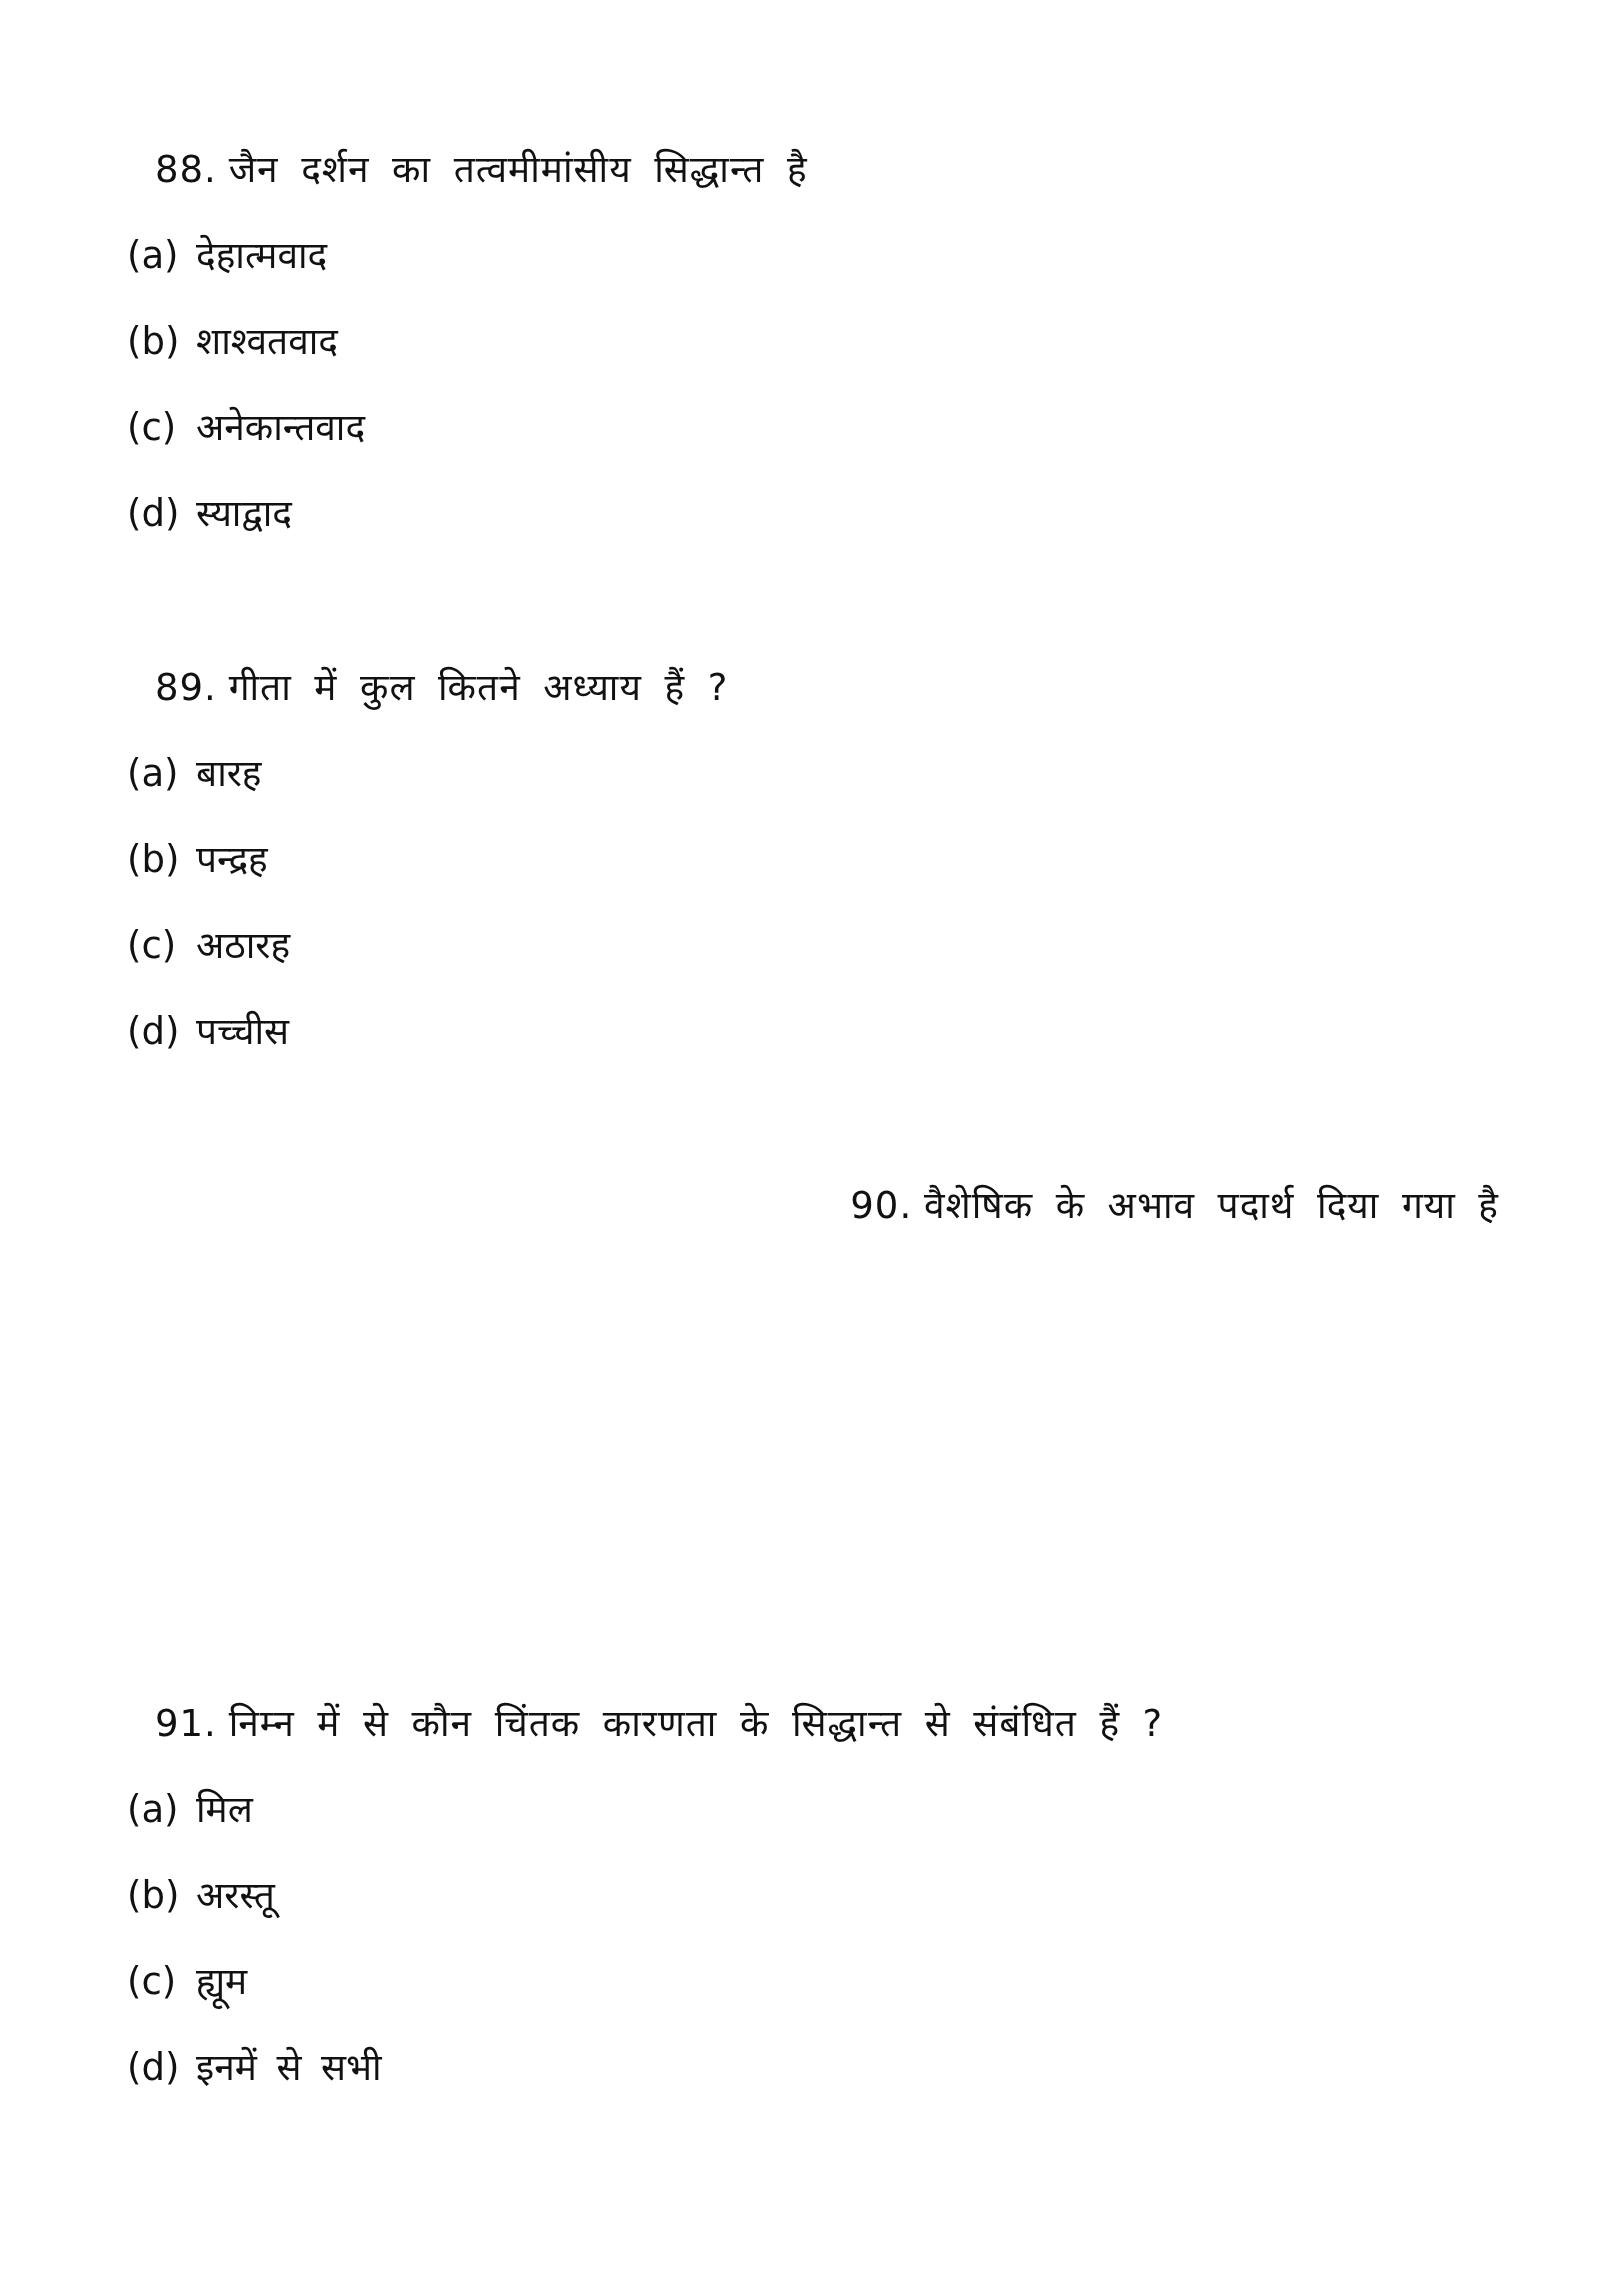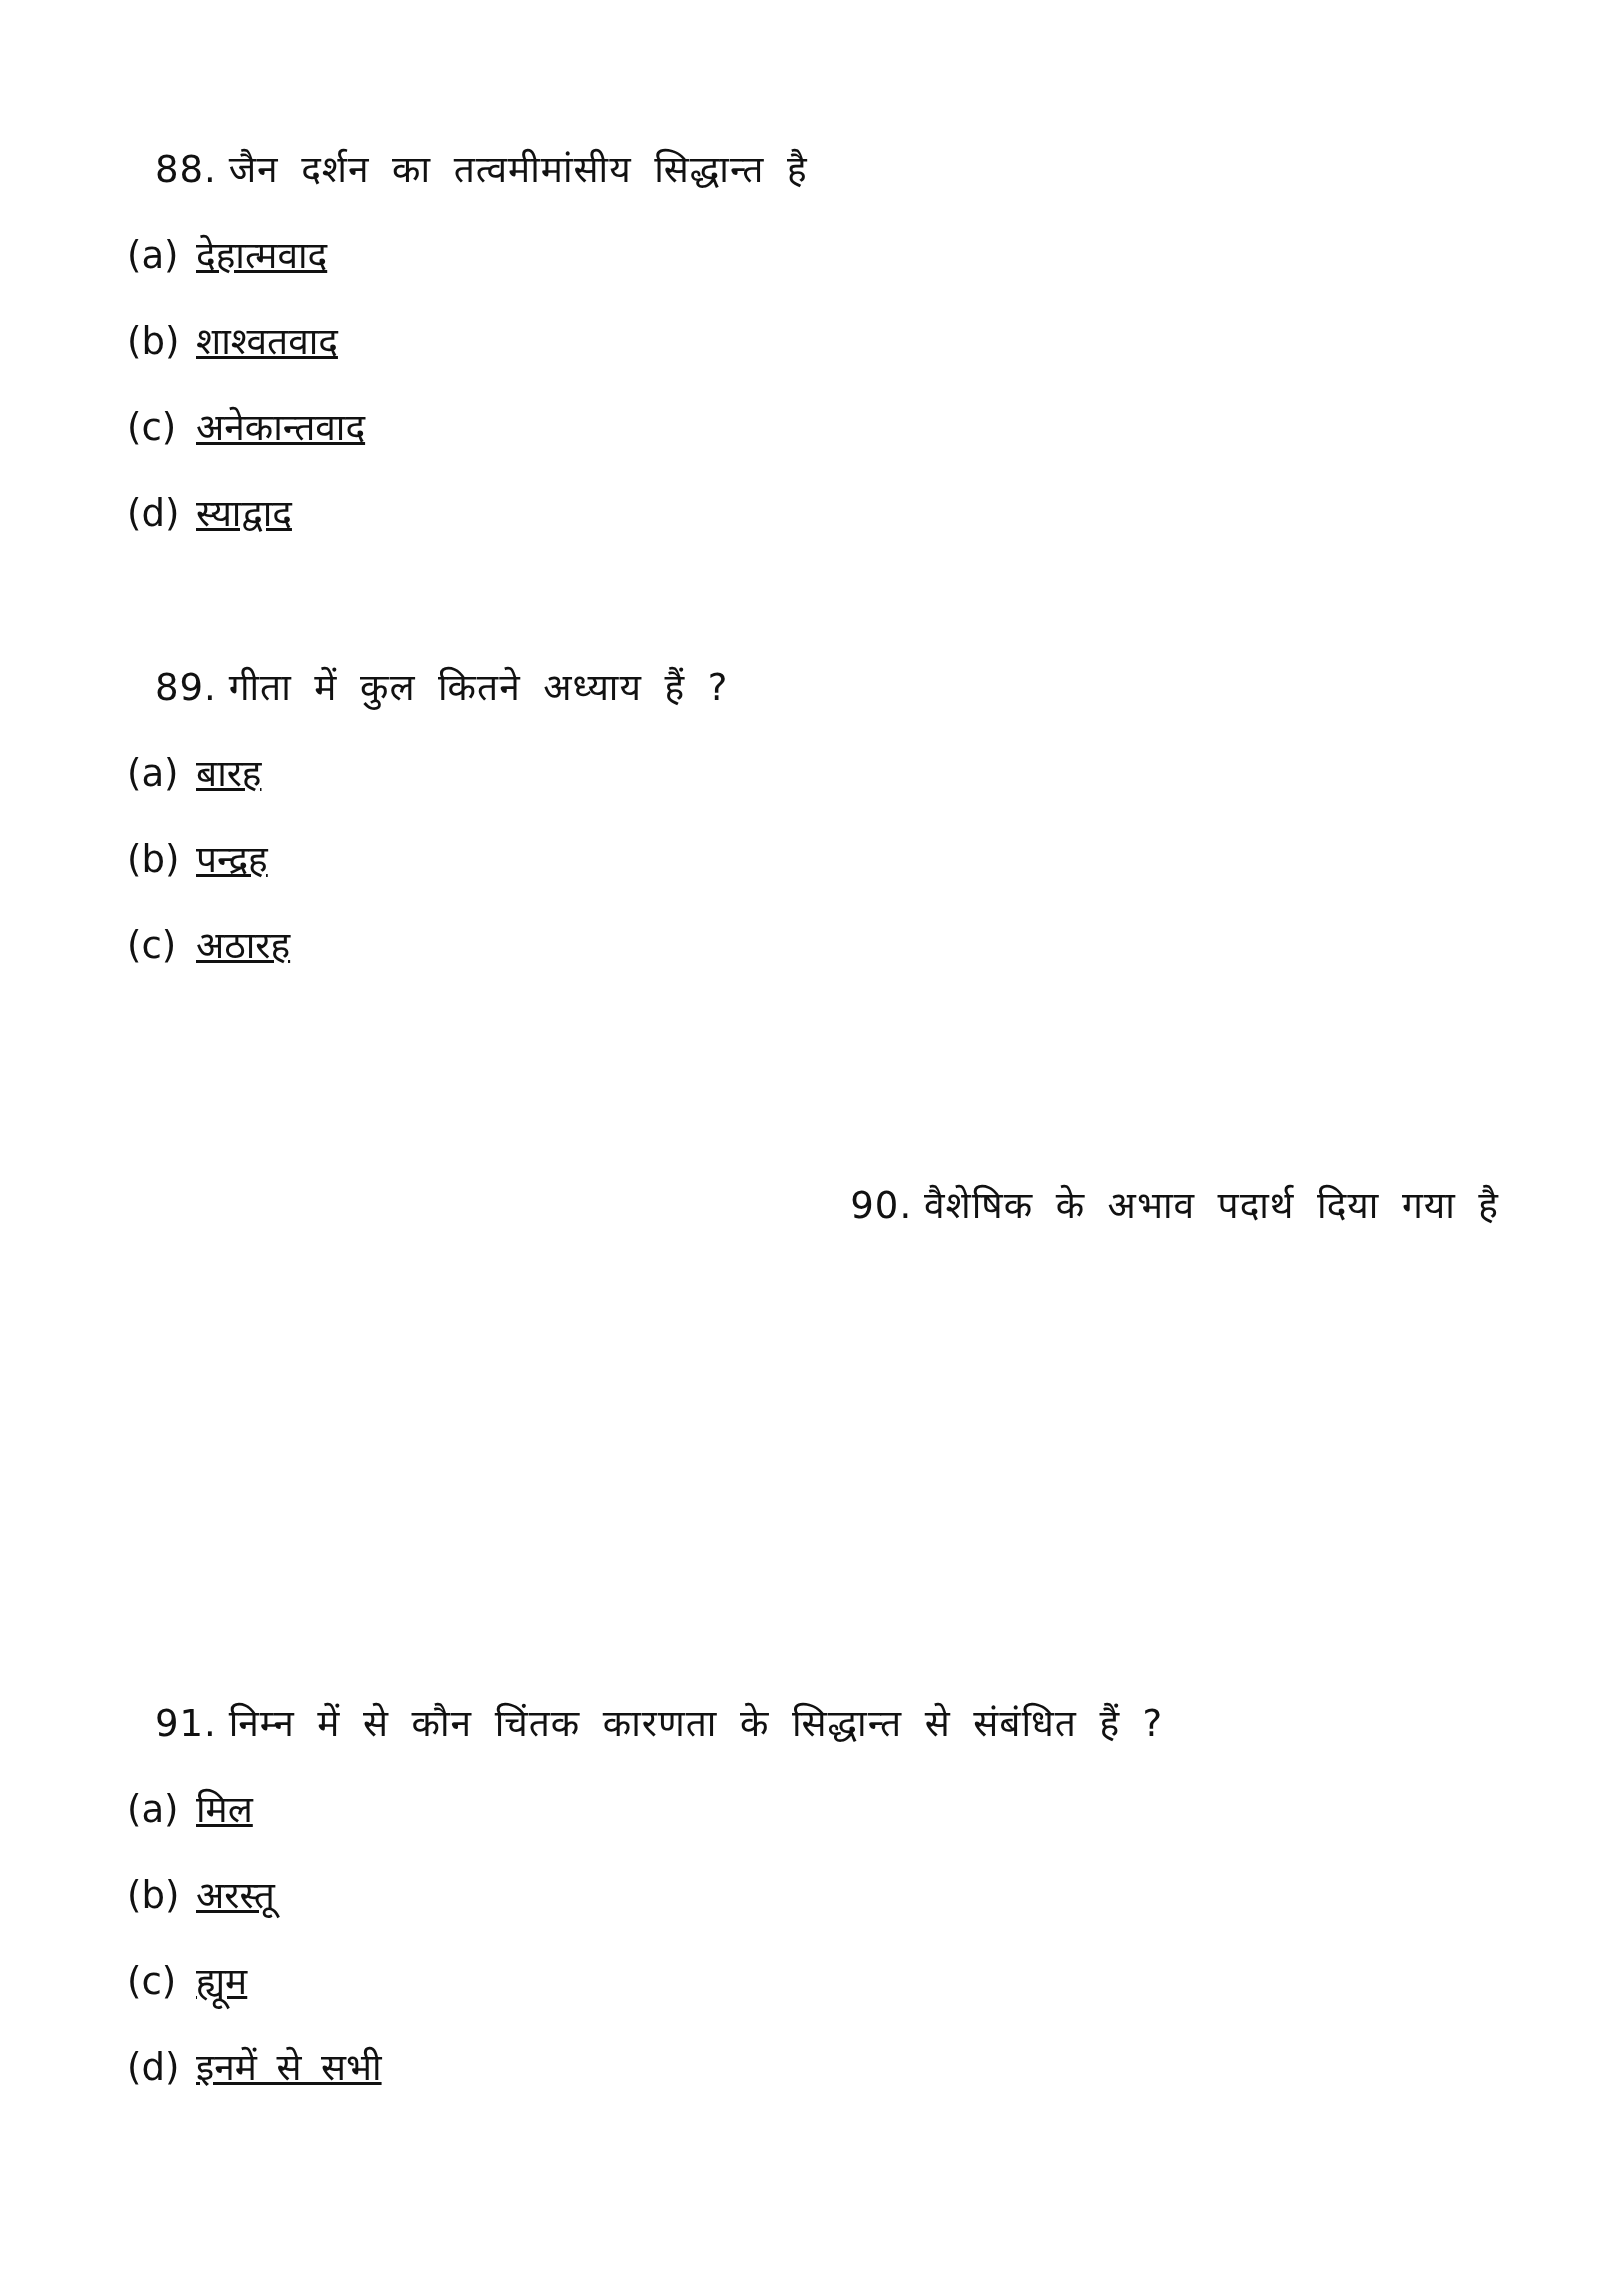--- a/index.html
+++ b/index.html
@@ -42,21 +42,20 @@
     .options {
       margin-top: 37px;
     }
     .option {
       font-size: 37px;
       line-height: 49px;
       height: 49px;
       margin-bottom: 37px;
       white-space: nowrap;
       word-spacing: 7.8px;
-      text-decoration: underline;
     }
     .opt-label {
       display: inline-block;
       width: 69px;
     }
     #q88 { top: 145px; }
     #q89 { top: 663px; }
     #q90 { top: 1181px; text-align: right; }
     #q91 { top: 1699px; }
   </style>
@@ -92,20 +91,23 @@
     <div class="options">
       <div class="option">
         <span class="opt-label">(a)</span><span>बारह</span>
       </div>
       <div class="option">
         <span class="opt-label">(b)</span><span>पन्द्रह</span>
       </div>
       <div class="option">
         <span class="opt-label">(c)</span><span>अठारह</span>
       </div>
+      <div class="option">
+        <span class="opt-label">(d)</span><span>पच्चीस</span>
+      </div>
     </div>
   </div>
 
   <div class="question" id="q90">
     <div class="q-line">
       <span class="q-num">90.</span><span>वैशेषिक के अभाव पदार्थ दिया गया है</span>
     </div>
   </div>
 
   <div class="question" id="q91">

